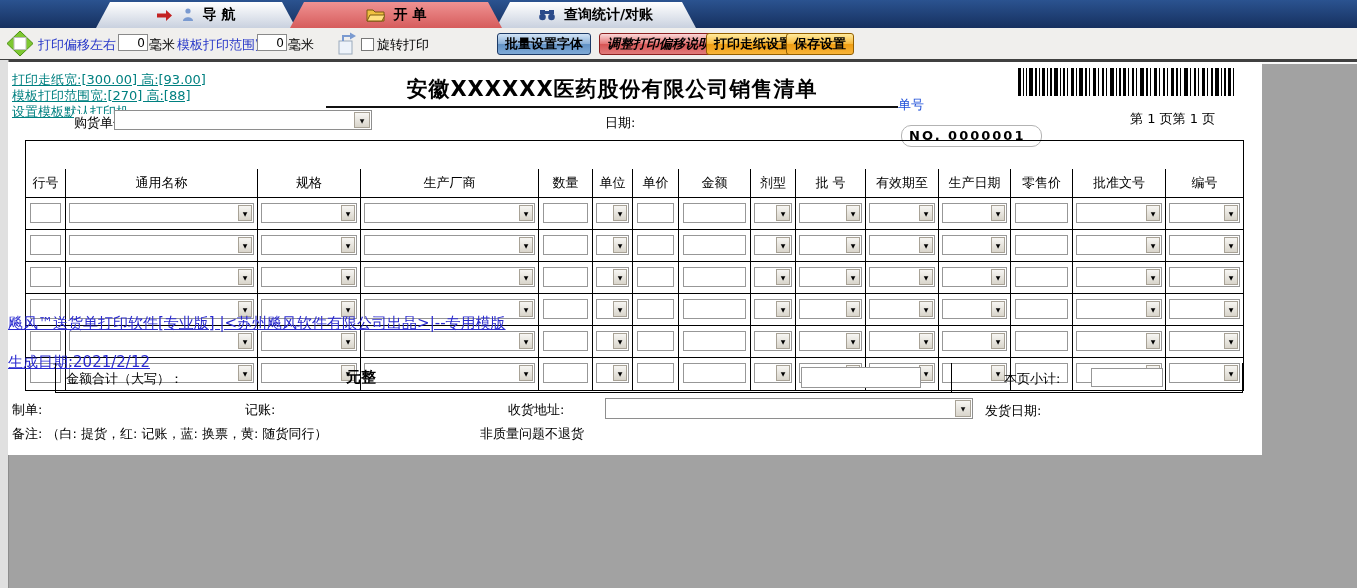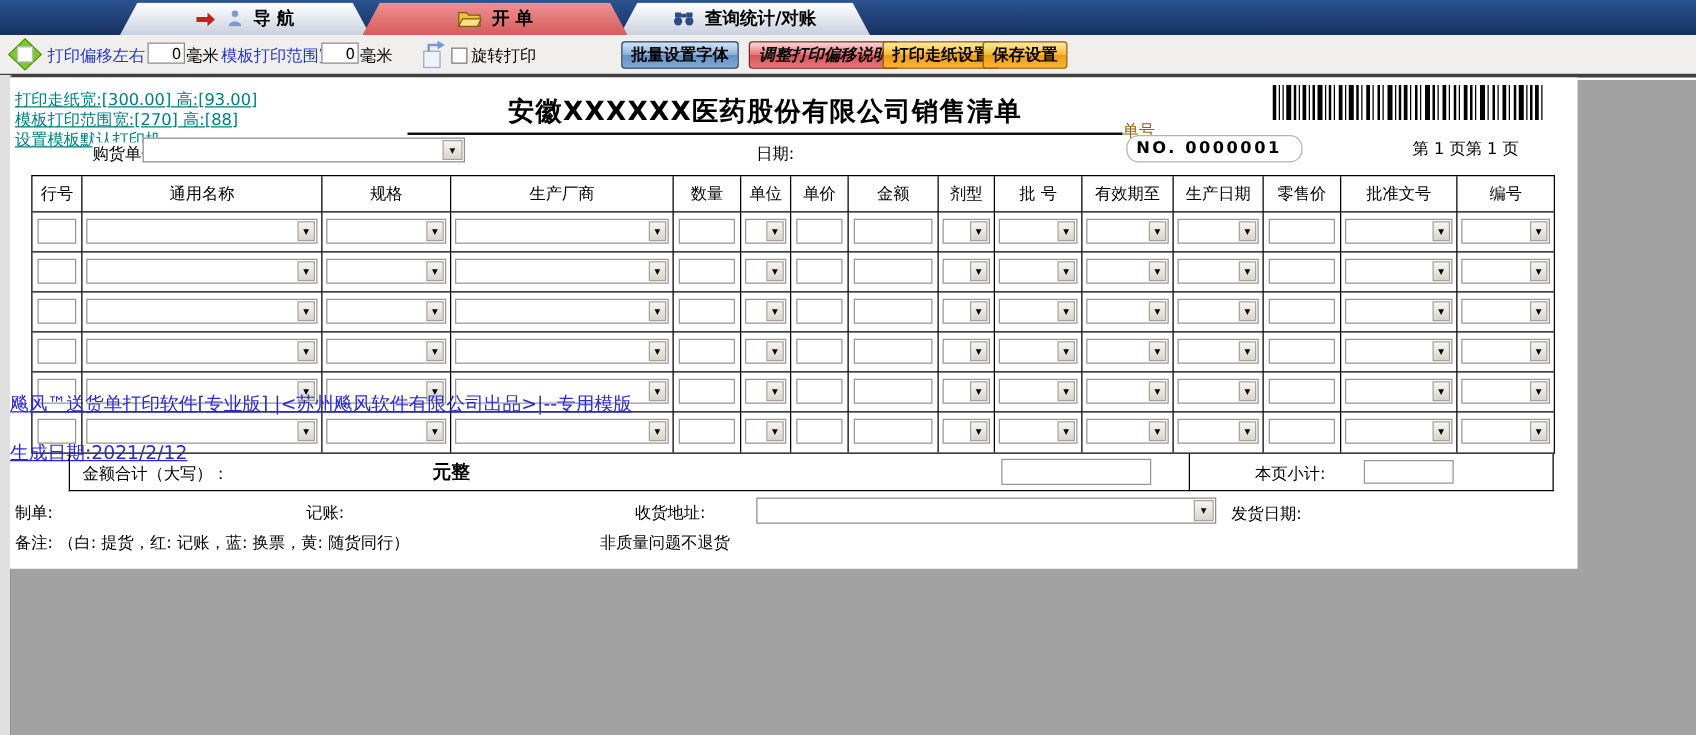--- a/index.html
+++ b/index.html
@@ -26,30 +26,30 @@
        font-family:inherit;color:#000;}
   .btn-blue{background:linear-gradient(#d2e4f6 0%,#8db2d9 48%,#6292c5 52%,#7ea9d6 100%);border:1px solid #1d3a66;}
   .btn-red{background:linear-gradient(#fad8d8 0%,#e57777 48%,#d75555 52%,#e07a7a 100%);border:1px solid #8a2020;font-style:italic;}
   .btn-orange{background:linear-gradient(#ffeb9e 0%,#f8ba3e 48%,#ef9d12 52%,#f8b438 100%);border:1px solid #945f00;}
   .leftstrip{position:absolute;left:0;top:60px;width:8px;height:528px;background:#e0e0e0;border-right:1px solid #8d8d8d;}
   
   .panel{position:absolute;left:8px;top:62px;width:1254px;height:393px;background:#fff;}
   .link{position:absolute;color:#008080;font-size:13px;text-decoration:underline;white-space:nowrap;cursor:pointer;}
   .title{position:absolute;left:318px;top:13px;width:572px;text-align:center;font-size:21px;font-weight:bold;
          letter-spacing:1px;border-bottom:2px solid #111;padding-bottom:3px;white-space:nowrap;}
-  .blue-txt{color:#a16207;}
-  .nobox{position:absolute;left:893px;top:46px;width:132px;height:20px;border:1px solid #b3b3b3;border-radius:10px;
+  .blue-txt{color:#1d4ed8;}
+  .nobox{position:absolute;left:893px;top:63px;width:132px;height:20px;border:1px solid #b3b3b3;border-radius:10px;
          font-weight:bold;font-size:13px;letter-spacing:2px;line-height:20px;padding-left:7px;background:#fff;white-space:nowrap;}
   .combo{position:absolute;background:#fff;border:1px solid #8e8e8e;box-sizing:border-box;}
   .arwbtn{position:absolute;top:1px;right:1px;bottom:1px;width:16px;
           background:linear-gradient(#f7f6f3,#d9d5cb);border:1px solid #a8a296;
           display:flex;align-items:center;justify-content:center;font-size:6px;color:#111;cursor:pointer;box-sizing:border-box;}
   
   #tbl{position:absolute;left:17px;top:78px;border:1px solid #000;}
-  .hrow{display:flex;height:29px;}
+  .hrow{display:flex;height:29px;margin-top:28px;}
   .hcell{box-sizing:border-box;border-right:1px solid #000;border-bottom:1px solid #000;
          display:flex;align-items:center;justify-content:center;font-size:13px;flex:0 0 auto;}
   .hcell:last-child{border-right:none;}
   .trow{display:flex;height:32px;}
   .tcell{box-sizing:border-box;border-right:1px solid #000;border-bottom:1px solid #000;position:relative;flex:0 0 auto;}
   .trow:last-child .tcell{border-bottom:none;}
   .tcell:last-child{border-right:none;}
   .cell-input{position:absolute;left:4px;right:4px;top:5px;height:20px;border:1px solid #979797;
               background:#fff;box-sizing:border-box;font-family:inherit;font-size:12px;padding:0 2px;}
   .cell-combo{position:absolute;left:3px;right:3px;top:5px;height:20px;border:1px solid #979797;background:#fff;box-sizing:border-box;}

